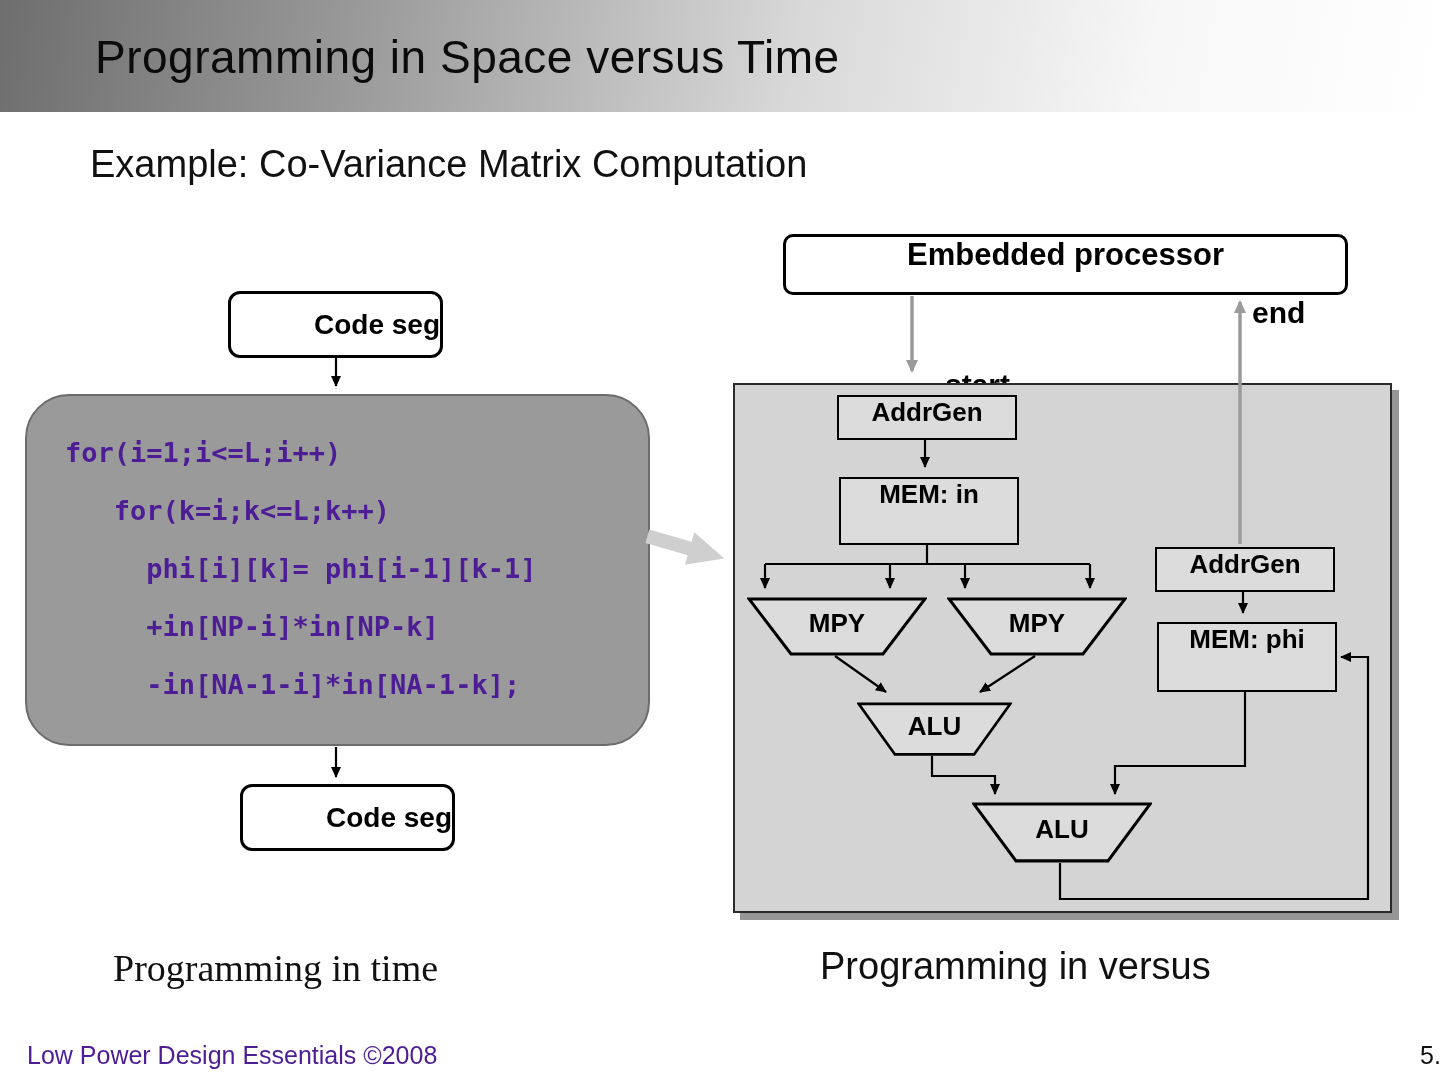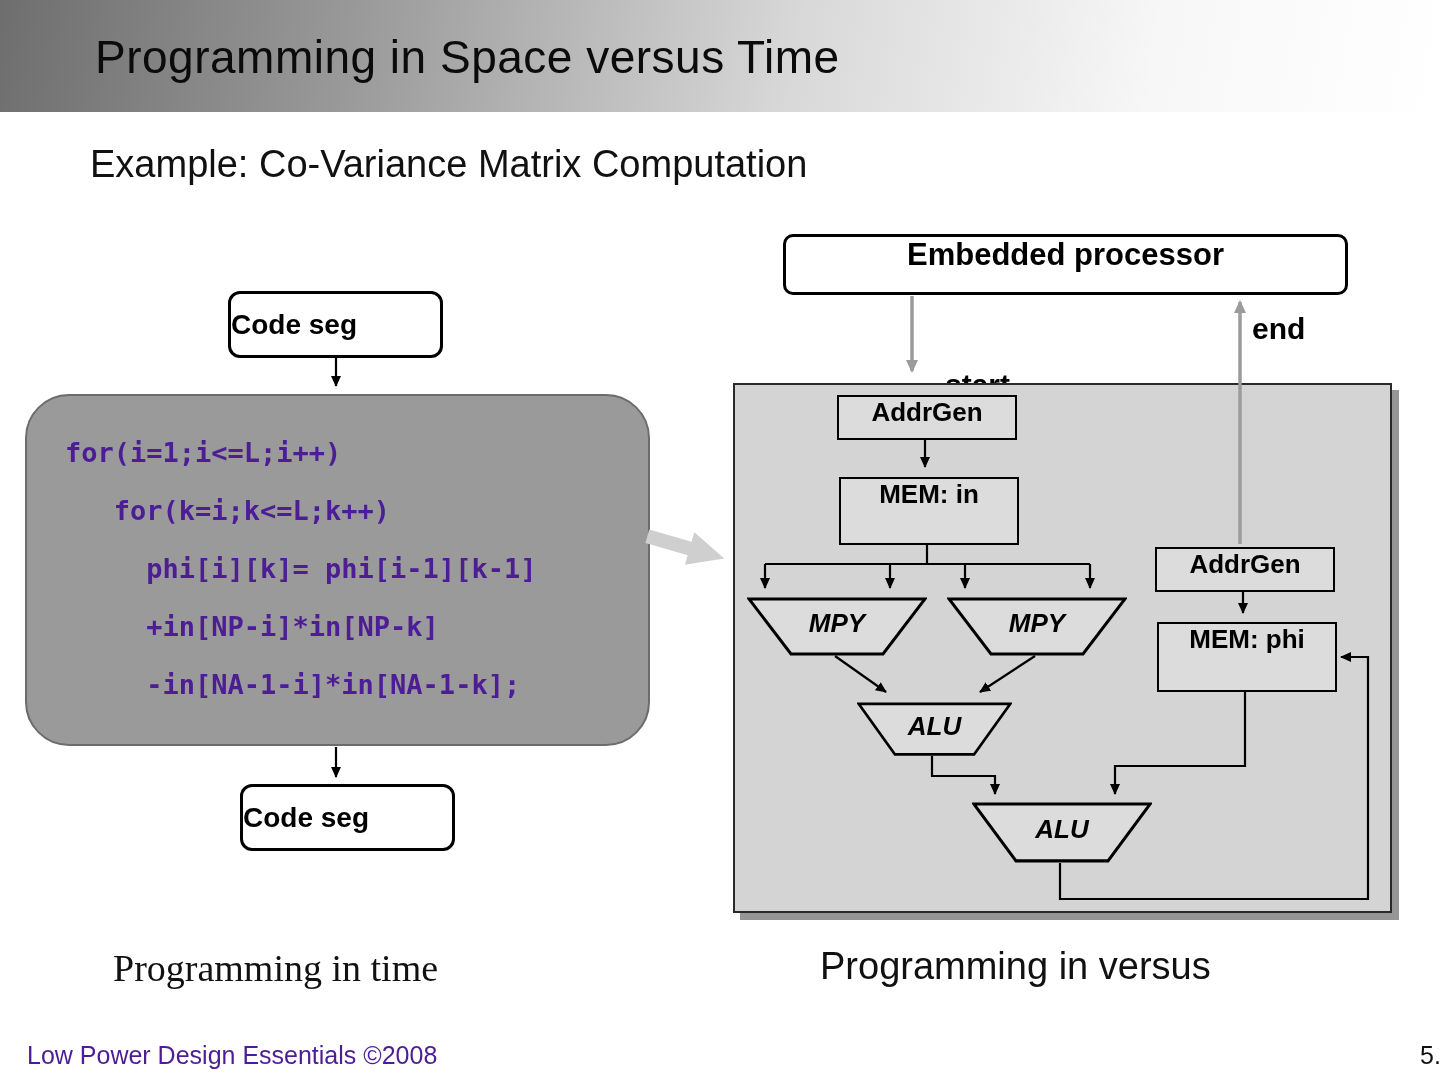--- a/index.html
+++ b/index.html
@@ -13,21 +13,21 @@
   }
   .title {
     position:absolute; left:75px; top:30px; font-size:46px; color:#0b0b0b; letter-spacing:0.5px;margin-left:20px;
   }
   .subtitle {
     position:absolute; left:90px; top:143px; font-size:38px; color:#111;
   }
 
   .white-box {
     position:absolute; background:#fff; border:3px solid #000; border-radius:12px;
-    display:flex; align-items:center; justify-content:flex-start;
+    display:flex; align-items:center; justify-content:flex-end;
     font-weight:bold; font-size:28px;
   }
 
   .code-box {
     position:absolute; left:25px; top:394px; width:625px; height:352px;
     background:#9a9a9a; border:2px solid #6c6c6c; border-radius:44px;
     padding:28px 10px 0 38px;
   }
   .code-line {
     font-family:"DejaVu Sans Mono", monospace; font-weight:bold; font-size:27px;
@@ -47,21 +47,21 @@
   .panel {
     position:absolute; left:733px; top:383px; width:659px; height:530px;
     background:#d4d4d4; border:2px solid #2a2a2a;
     box-shadow:7px 7px 0 #969696;
   }
   .unit {
     position:absolute; background:#dcdcdc; border:2.5px solid #000;
     display:flex; justify-content:center;
     font-weight:bold; font-size:26px;
   }
-  .trap { position:absolute;font-style:italic; }
+  .trap { position:absolute; }
   .trap svg { position:absolute; left:0; top:0; width:100%; height:100%; }
   .trap polygon { fill:#dcdcdc; stroke:#000; stroke-width:3; }
   .trap-label {
     position:absolute; left:0; top:0; width:100%; height:88%;
     display:flex; align-items:center; justify-content:center;
     font-weight:bold; font-size:26px;
   }
 
   .overlay { position:absolute; left:0; top:0; pointer-events:none; }
 
@@ -95,21 +95,21 @@
     <span>Code seg</span>
   </div>
 
   <div class="caption" style="left:113px; top:946px;font-family:Liberation Serif, serif;">Programming in time</div>
 
   <div class="proc-box">
     <span>Embedded processor</span>
   </div>
 
   <div class="flow-label" style="left:945px; top:324px;margin-top:44px;">start</div>
-  <div class="flow-label" style="left:1252px; top:312px;text-align:center;">end</div>
+  <div class="flow-label" style="left:1252px; top:296px;text-align:center;">end</div>
 
   <div class="panel">
 
     <div class="unit" style="left:102px; top:10px; width:180px; height:45px;">
       <span>AddrGen</span>
     </div>
 
     <div class="unit" style="left:104px; top:92px; width:180px; height:68px;">
       <span>MEM: in</span>
     </div>

